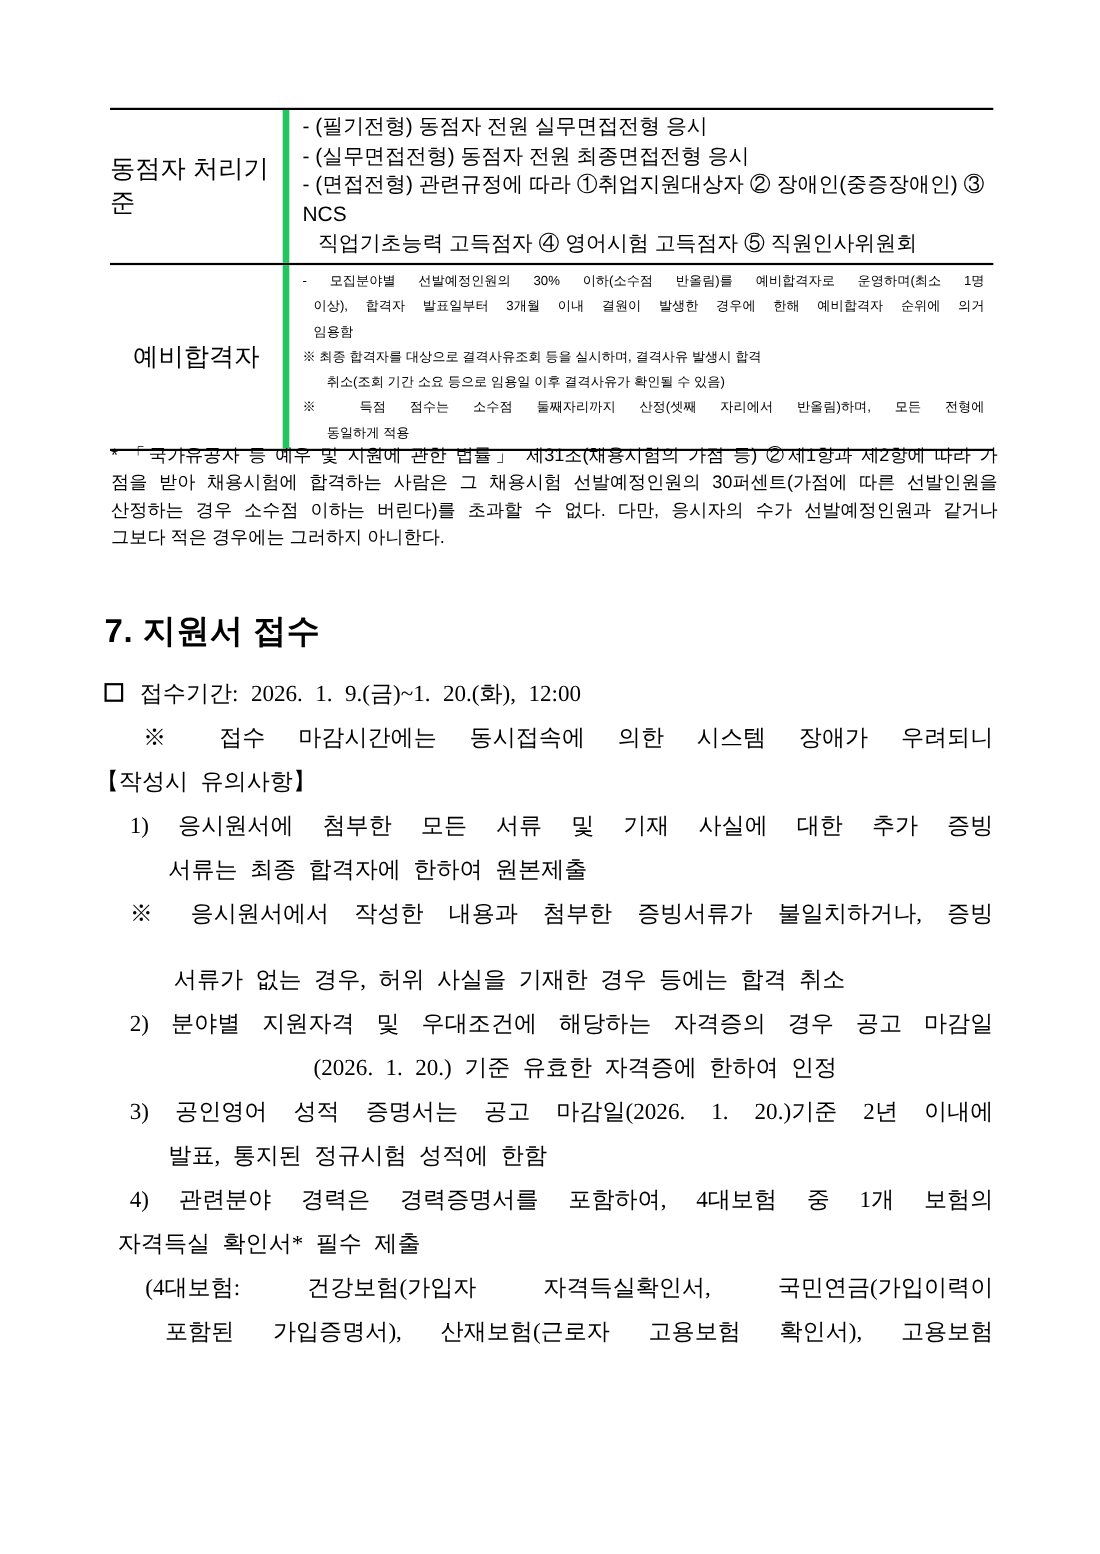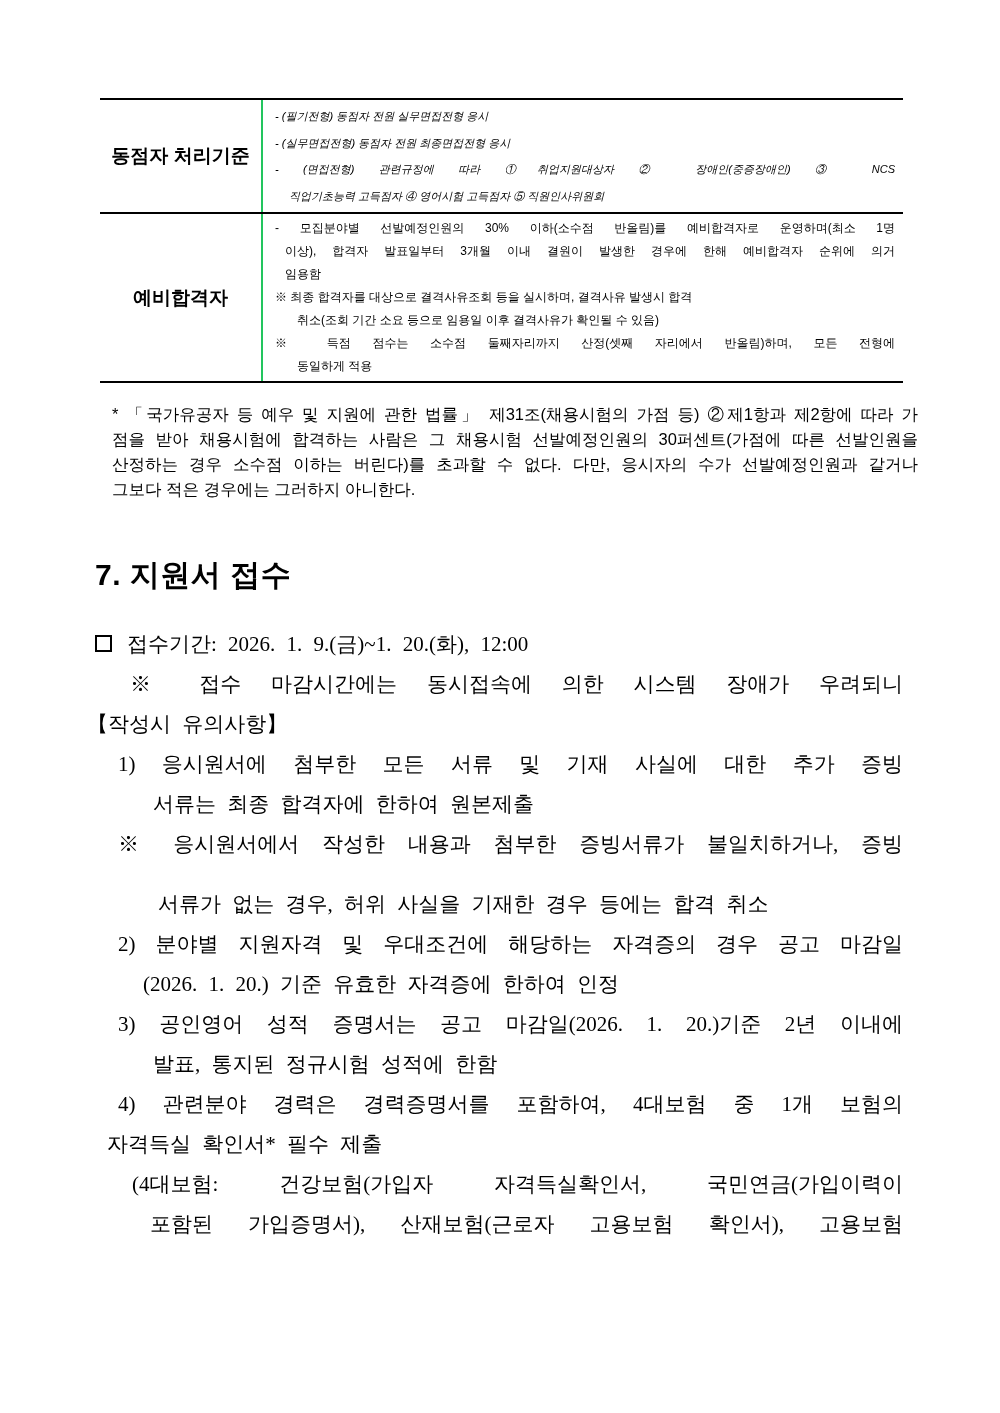--- a/index.html
+++ b/index.html
@@ -16,57 +16,57 @@
 
   
   .tbl {
     position:absolute; left:100px; top:98px; width:803px;
     border-top:2px solid #000; border-bottom:2px solid #000;
   }
   .trow { display:flex; }
   .trow.mid { border-bottom:2px solid #000; }
   .hcell {
     width:163px; flex:0 0 163px;
-    border-right:2px solid #22c55e;
+    border-right:6px solid #22c55e;
     display:flex; align-items:center; justify-content:center;
-    font-weight:bold; font-size:19px;
+    font-weight:normal; font-size:23px;
     font-family:"Liberation Sans", sans-serif;
   }
   .ccell { flex:1 1 auto; padding:3px 8px 3px 12px; overflow:hidden; }
-  .t1line { font-size:11px; line-height:26.5px; white-space:normal;font-style:italic; }
+  .t1line { font-size:19px; line-height:26.5px; white-space:normal; }
   .t2line { font-size:12px;   line-height:23px;   white-space:normal; }
   .jst { text-align:justify; text-align-last:justify; }
   .ti14 { padding-left:14px; }
   .ti10 { padding-left:10px; }
   .ti22 { padding-left:22px; }
 
   
   .footnote {
-    position:absolute; left:112px; top:402px; width:806px;
+    position:absolute; left:101px; top:402px; width:806px;
     font-size:16.5px; line-height:25px;
     font-family:"Liberation Sans", sans-serif;
   }
 
   
   .section { position:absolute; left:95px; top:556px; width:808px; }
   .s-head {
     font-family:"Liberation Sans", sans-serif;
     font-weight:bold; font-size:30px; line-height:38px;
-    letter-spacing:0.5px; margin-bottom:30px;
+    letter-spacing:0.5px; margin-bottom:16px;
   }
   .ln {
     font-family:"Liberation Serif", serif;
     font-size:21px; line-height:40px;
     word-spacing:6px; white-space:normal;
   }
   .pl12 { padding-left:12px; }
   .pl23 { padding-left:23px; }
   .pl35 { padding-left:35px; }
   .pl37 { padding-left:37px; }
-  .pl48 { padding-left:48px; }
+  .pl48 { padding-left:48px;text-align:center; }
   .pl55 { padding-left:55px; }
   .pl58 { padding-left:58px; }
   .pl63 { padding-left:63px;margin-top:20px; }
   .pl68 { padding-left:68px; }
   .neg  { margin-left:-8px; }
   .sq {
     display:inline-block; width:17px; height:17px;
     border:2px solid #000; margin-right:15px; vertical-align:-1px;
   }
 </style>

